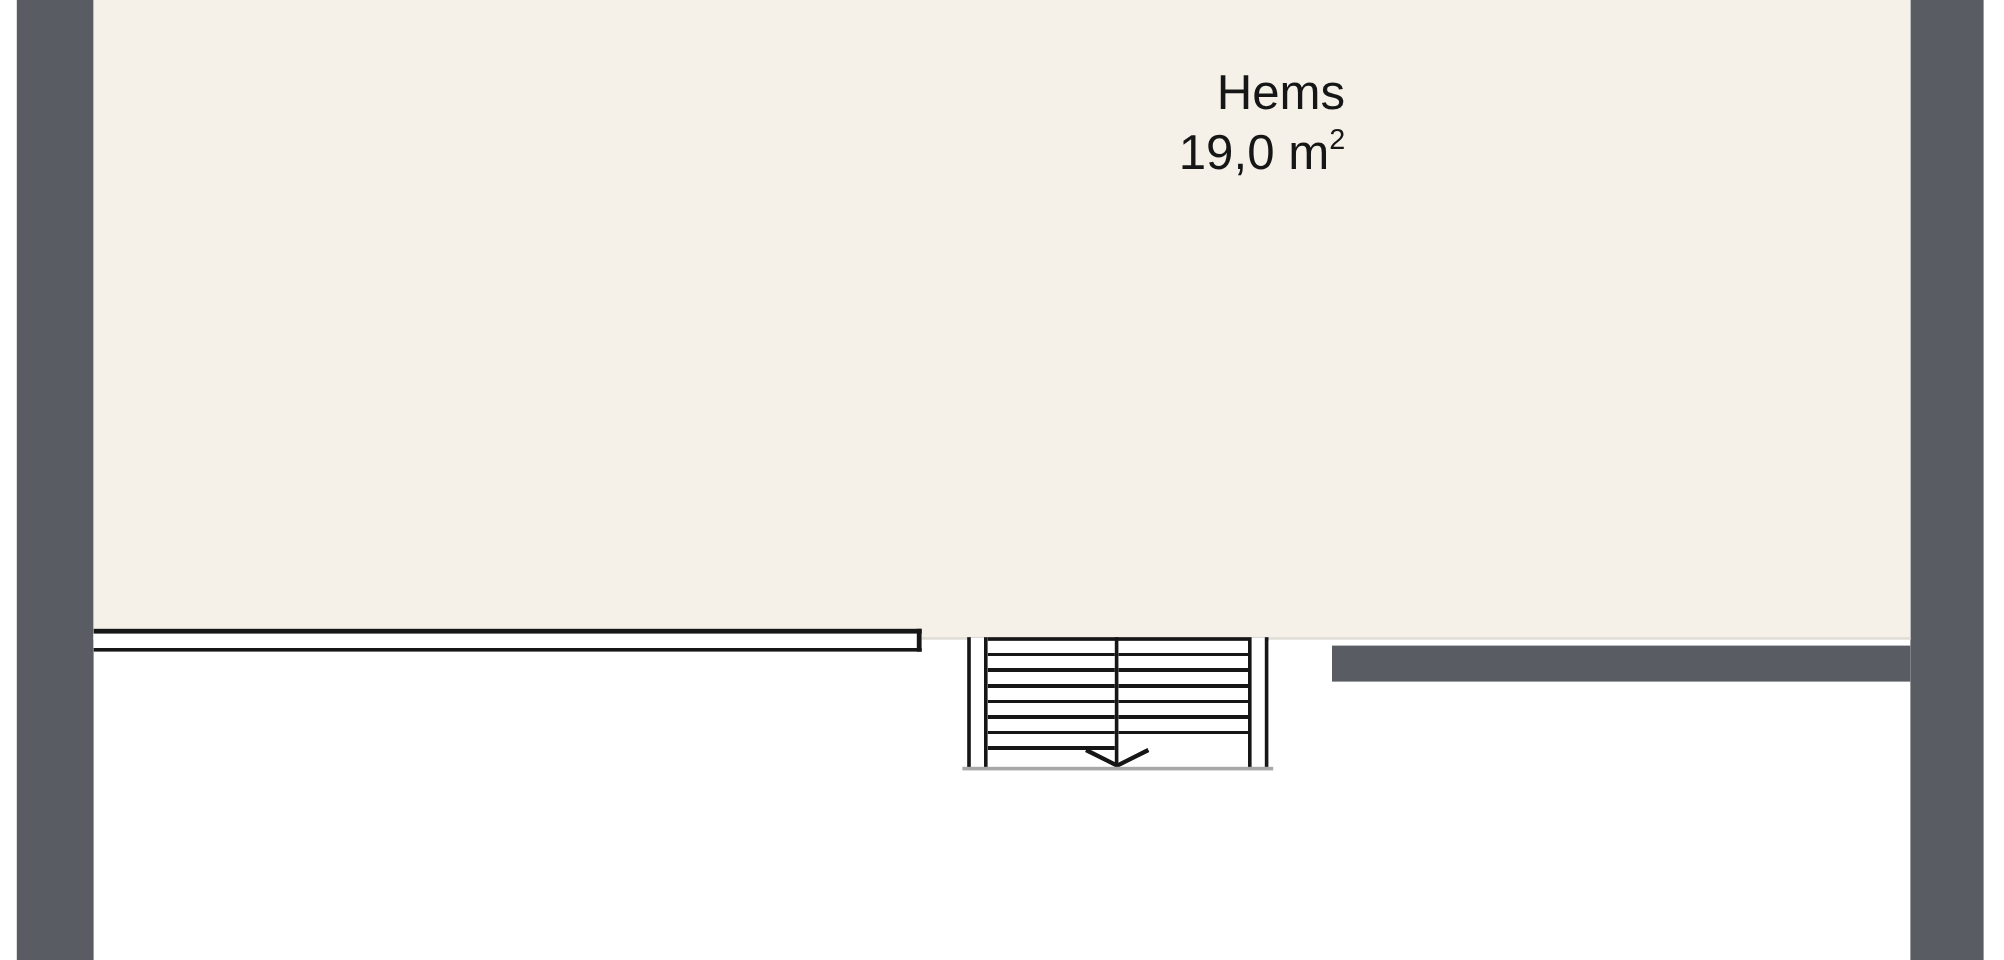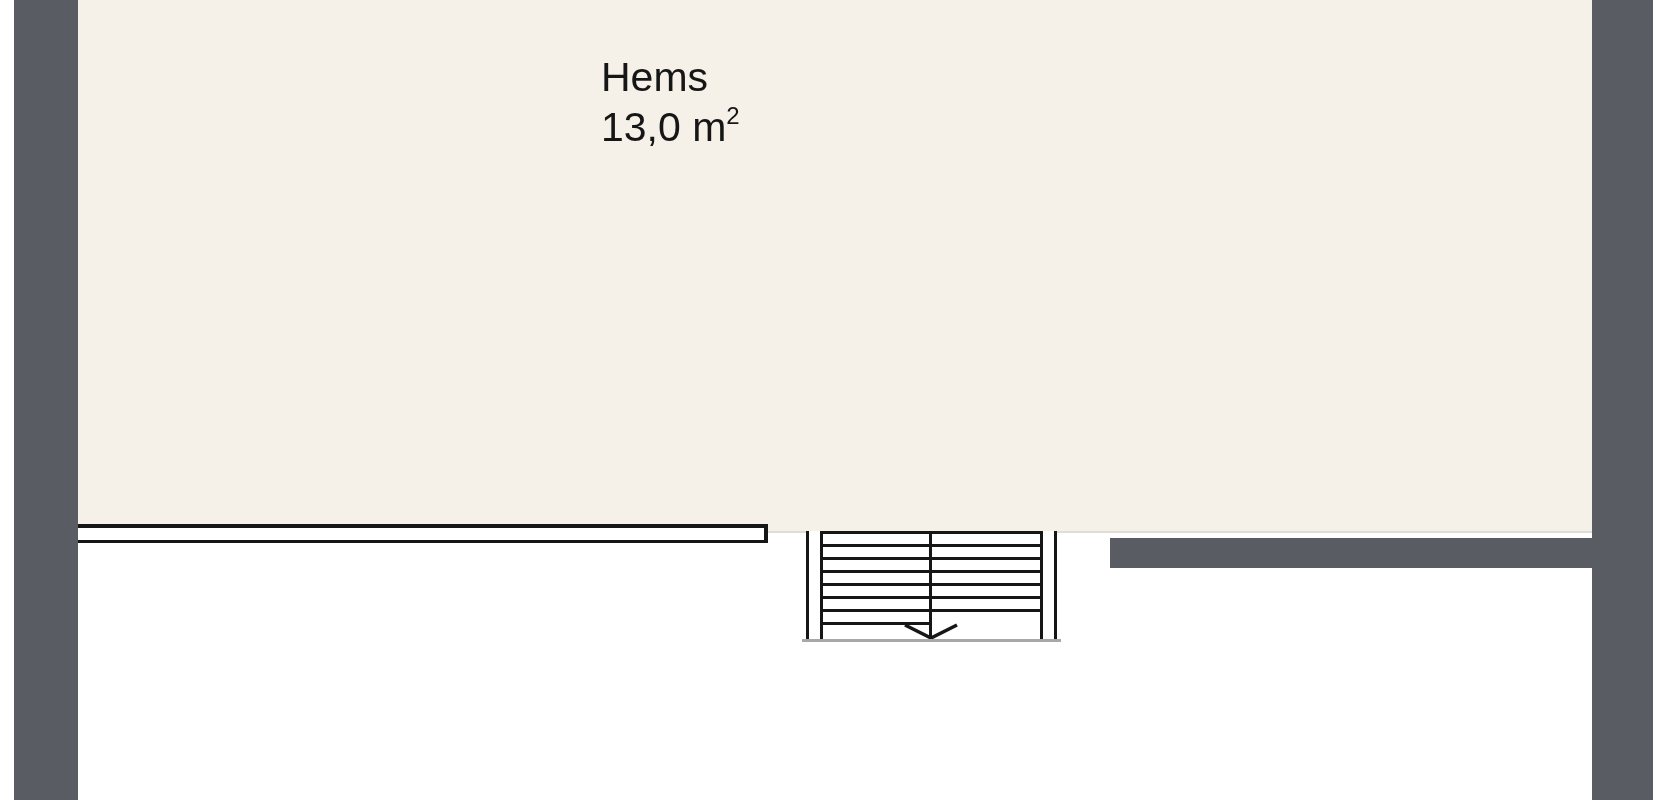--- a/index.html
+++ b/index.html
@@ -19,21 +19,21 @@
 
   .floor {
     position: absolute; left: 78px; top: 0; width: 1514px; height: 531px;
     background: var(--color-floor, #f5f1e9);
     border-bottom: 2px solid #e0ddd6;
     box-sizing: content-box;
   }
 
   .room-label {
     position: absolute; left: 601px; top: 52px; width: 520px;
-    text-align: left; color: var(--color-line, #161616);
+    text-align: right; color: var(--color-line, #161616);
     font-size: 41px; line-height: 50px; white-space: nowrap;
   }
   .room-label sup { font-size: 24px; line-height: 0; position: relative; top: -2px; }
 
   .railing {
     position: absolute; left: 78px; top: 524px; width: 690px; height: 19px;
     background: #ffffff; box-sizing: border-box;
     border-top: 4px solid var(--color-line, #161616);
     border-bottom: 3px solid var(--color-line, #161616);
     border-right: 4px solid var(--color-line, #161616);
@@ -70,21 +70,21 @@
 
 <div class="plan">
 
   <div class="wall wall-left"></div>
   <div class="wall wall-right"></div>
 
   <div class="floor"></div>
 
   <div class="room-label">
     <div>Hems</div>
-    <div><span>13,0 m</span><sup>2</sup></div>
+    <div><span>19,0 m</span><sup>2</sup></div>
   </div>
 
   <div class="railing"></div>
 
   <div class="stairs">
     <div class="stair-top"></div>
     <div class="flight flight-left"></div>
     <div class="flight flight-right"></div>
     <div class="newel newel-left"></div>
     <div class="newel newel-right"></div>

